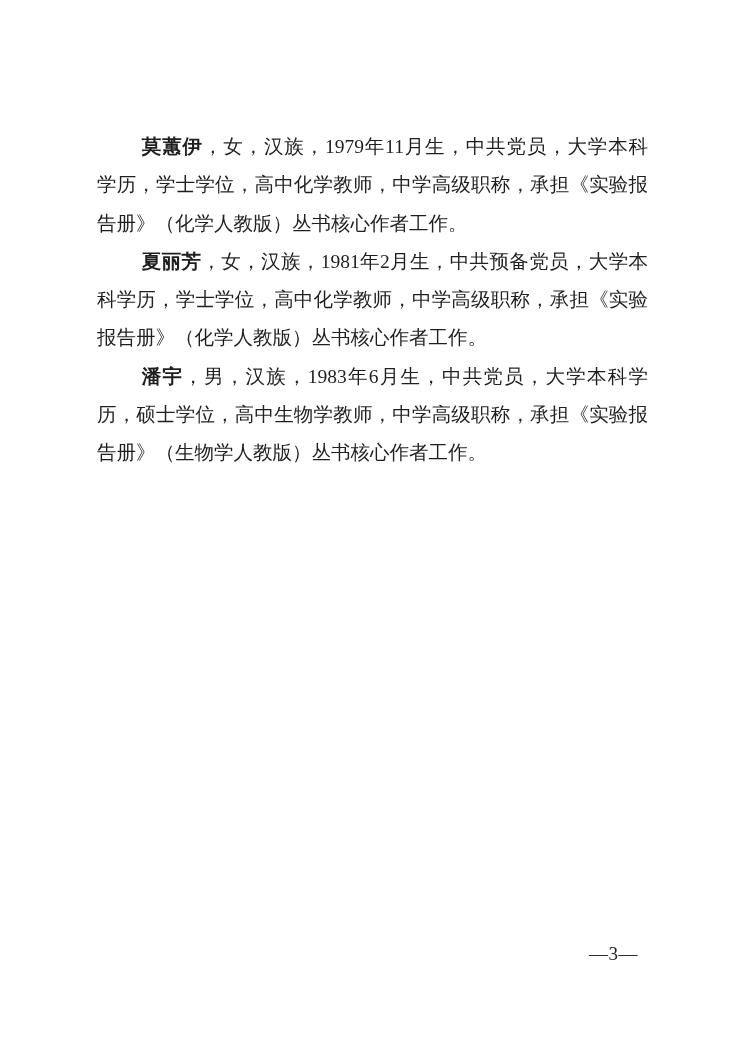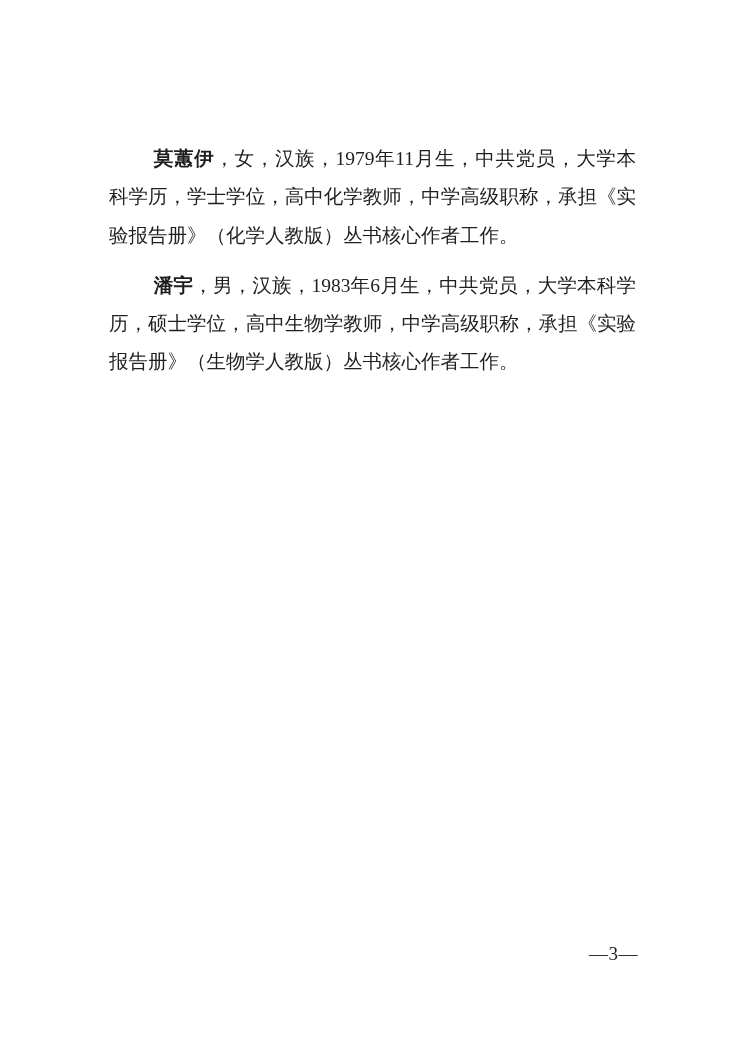--- a/index.html
+++ b/index.html
@@ -24,21 +24,21 @@
     left: 97px;
     top: 128px;
     width: 551px;
     color: #1f1f1f;
     font-size: 19.5px;
     line-height: 38.3px;
     text-align: justify;
     text-justify: inter-ideograph;
   }
   .para {
-    margin: 12px;
+    margin: 0;
     padding: 0;
     text-indent: 2.3em;
   }
   .person-name {
     font-weight: bold;
   }
   .footer-page-number {
     position: absolute;
     top: 941px;
     right: 112px;
@@ -51,20 +51,21 @@
 </head>
 <body>
 
 <div class="page">
   <div class="content">
 
     <p class="para"><span class="person-name">莫蕙伊</span><span class="person-details">，女，汉族，1979年11月生，中共党员，大学本科学历，学士学位，高中化学教师，中学高级职称，承担《实验报告册》（化学人教版）丛书核心作者工作。</span></p>
 
 
 
+    <p class="para"><span class="person-name">夏丽芳</span><span class="person-details">，女，汉族，1981年2月生，中共预备党员，大学本科学历，学士学位，高中化学教师，中学高级职称，承担《实验报告册》（化学人教版）丛书核心作者工作。</span></p>
 
 
 
     <p class="para"><span class="person-name">潘宇</span><span class="person-details">，男，汉族，1983年6月生，中共党员，大学本科学历，硕士学位，高中生物学教师，中学高级职称，承担《实验报告册》（生物学人教版）丛书核心作者工作。</span></p>
 
   </div>
 
   <div class="footer-page-number">—3—</div>
 </div>
 

